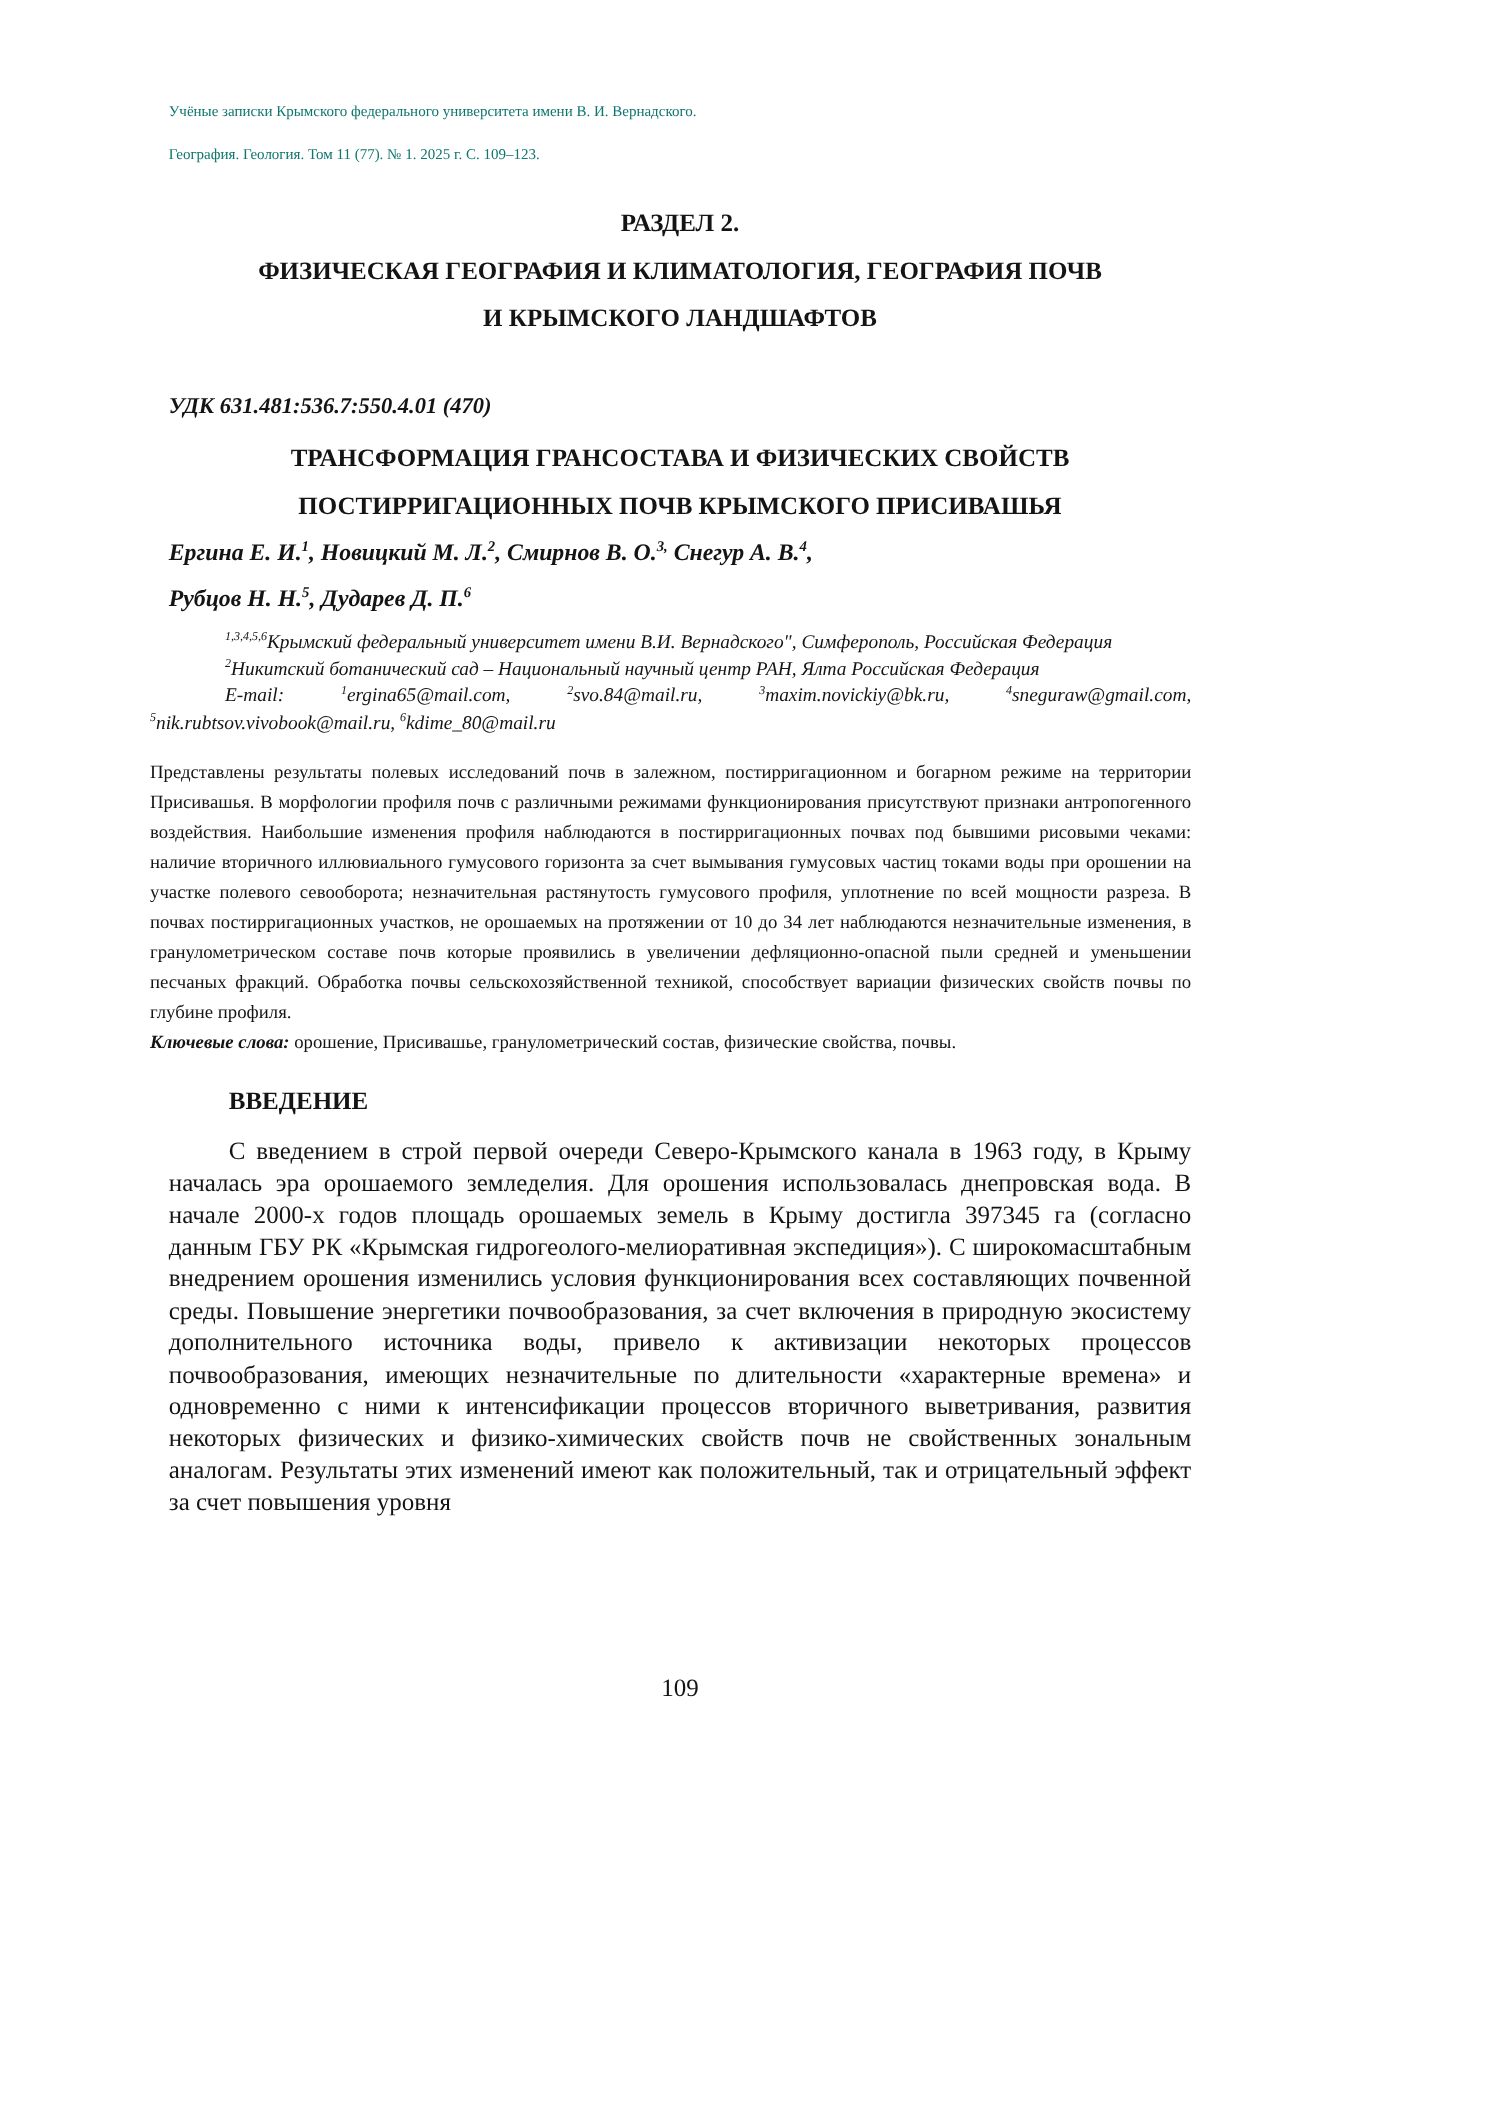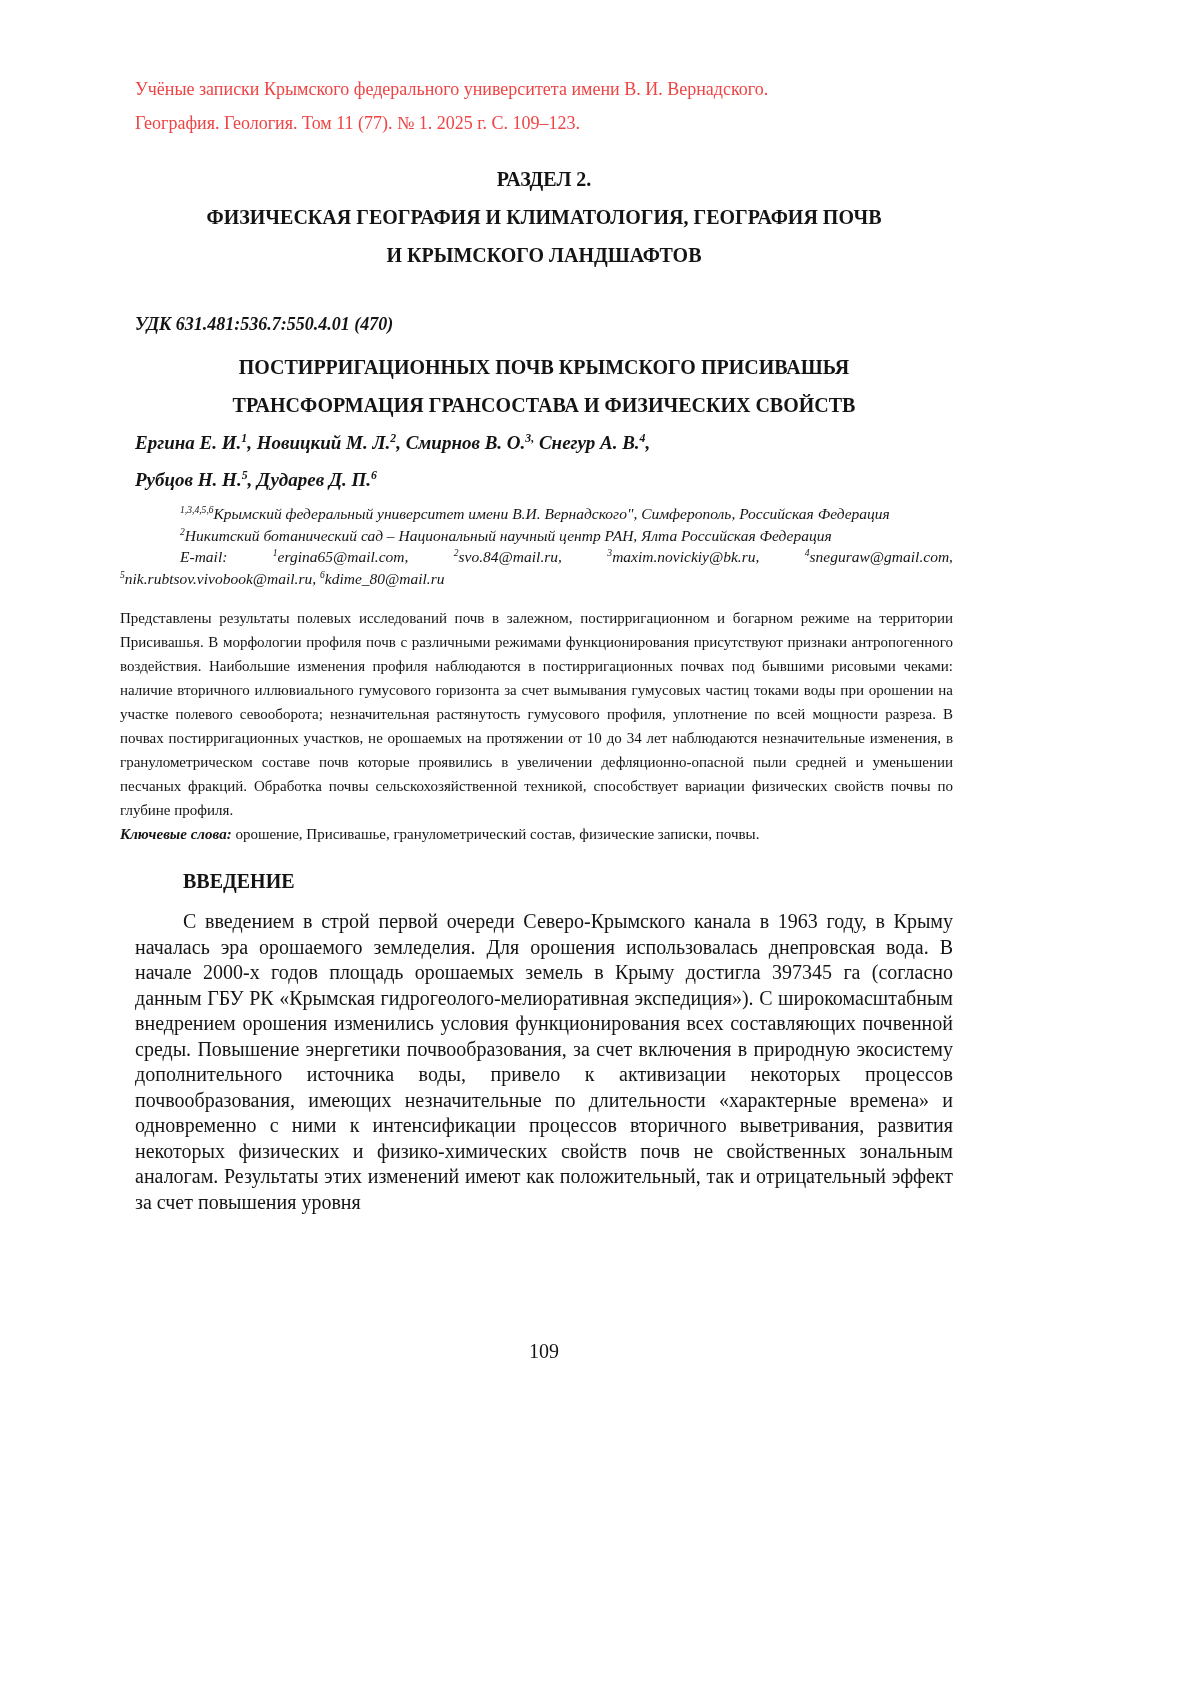--- a/index.html
+++ b/index.html
@@ -13,23 +13,23 @@
     overflow: hidden;
   }
   .content {
     position: absolute;
     left: 135px;
     top: 0;
     width: 818px;
   }
   .journal-header {
     margin-top: 72px;
-    font-size: 18px;
+    font-size: 12px;
     line-height: 34px;
-    color: #ef4444;
+    color: #0f766e;
   }
   .section-heading {
     margin-top: 20px;
     text-align: center;
     font-weight: 700;
     font-size: 20px;
     line-height: 38px;
   }
   .udk {
     margin-top: 40px;
@@ -107,38 +107,38 @@
 
     <div class="section-heading">
       <div>РАЗДЕЛ 2.</div>
       <div>ФИЗИЧЕСКАЯ ГЕОГРАФИЯ И КЛИМАТОЛОГИЯ, ГЕОГРАФИЯ ПОЧВ</div>
       <div>И КРЫМСКОГО ЛАНДШАФТОВ</div>
     </div>
 
     <div class="udk">УДК 631.481:536.7:550.4.01 (470)</div>
 
     <h1 class="article-title">
+      <div>ТРАНСФОРМАЦИЯ ГРАНСОСТАВА И ФИЗИЧЕСКИХ СВОЙСТВ</div>
       <div>ПОСТИРРИГАЦИОННЫХ ПОЧВ КРЫМСКОГО ПРИСИВАШЬЯ</div>
-      <div>ТРАНСФОРМАЦИЯ ГРАНСОСТАВА И ФИЗИЧЕСКИХ СВОЙСТВ</div>
     </h1>
 
     <div class="authors">
       <div>Ергина Е. И.<sup>1</sup>, Новицкий М. Л.<sup>2</sup>, Смирнов В. О.<sup>3,</sup> Снегур А. В.<sup>4</sup>,</div>
       <div>Рубцов Н. Н.<sup>5</sup>, Дударев Д. П.<sup>6</sup></div>
     </div>
 
     <div class="affiliations">
       <p class="affil"><sup>1,3,4,5,6</sup>Крымский федеральный университет имени В.И. Вернадского", Симферополь, Российская Федерация</p>
       <p class="affil"><sup>2</sup>Никитский ботанический сад – Национальный научный центр РАН, Ялта Российская Федерация</p>
       <p class="affil">E-mail: <sup>1</sup>ergina65@mail.com, <sup>2</sup>svo.84@mail.ru, <sup>3</sup>maxim.novickiy@bk.ru, <sup>4</sup>sneguraw@gmail.com, <sup>5</sup>nik.rubtsov.vivobook@mail.ru, <sup>6</sup>kdime_80@mail.ru</p>
     </div>
 
     <div class="abstract-block">
       <p>Представлены результаты полевых исследований почв в залежном, постирригационном и богарном режиме на территории Присивашья. В морфологии профиля почв с различными режимами функционирования присутствуют признаки антропогенного воздействия. Наибольшие изменения профиля наблюдаются в постирригационных почвах под бывшими рисовыми чеками: наличие вторичного иллювиального гумусового горизонта за счет вымывания гумусовых частиц токами воды при орошении на участке полевого севооборота; незначительная растянутость гумусового профиля, уплотнение по всей мощности разреза. В почвах постирригационных участков, не орошаемых на протяжении от 10 до 34 лет наблюдаются незначительные изменения, в гранулометрическом составе почв которые проявились в увеличении дефляционно-опасной пыли средней и уменьшении песчаных фракций. Обработка почвы сельскохозяйственной техникой, способствует вариации физических свойств почвы по глубине профиля.</p>
-      <p><span class="keywords-label">Ключевые слова:</span> <span>орошение, Присивашье, гранулометрический состав, физические записки, почвы.</span></p>
+      <p><span class="keywords-label">Ключевые слова:</span> <span>орошение, Присивашье, гранулометрический состав, физические свойства, почвы.</span></p>
     </div>
 
     <h2 class="intro-heading">ВВЕДЕНИЕ</h2>
 
     <p class="body-text">С введением в строй первой очереди Северо-Крымского канала в 1963 году, в Крыму началась эра орошаемого земледелия. Для орошения использовалась днепровская вода. В начале 2000-х годов площадь орошаемых земель в Крыму достигла 397345 га (согласно данным ГБУ РК «Крымская гидрогеолого-мелиоративная экспедиция»). С широкомасштабным внедрением орошения изменились условия функционирования всех составляющих почвенной среды. Повышение энергетики почвообразования, за счет включения в природную экосистему дополнительного источника воды, привело к активизации некоторых процессов почвообразования, имеющих незначительные по длительности «характерные времена» и одновременно с ними к интенсификации процессов вторичного выветривания, развития некоторых физических и физико-химических свойств почв не свойственных зональным аналогам. Результаты этих изменений имеют как положительный, так и отрицательный эффект за счет повышения уровня</p>
 
   </div>
 
   <footer class="page-number">
     <span>109</span>

